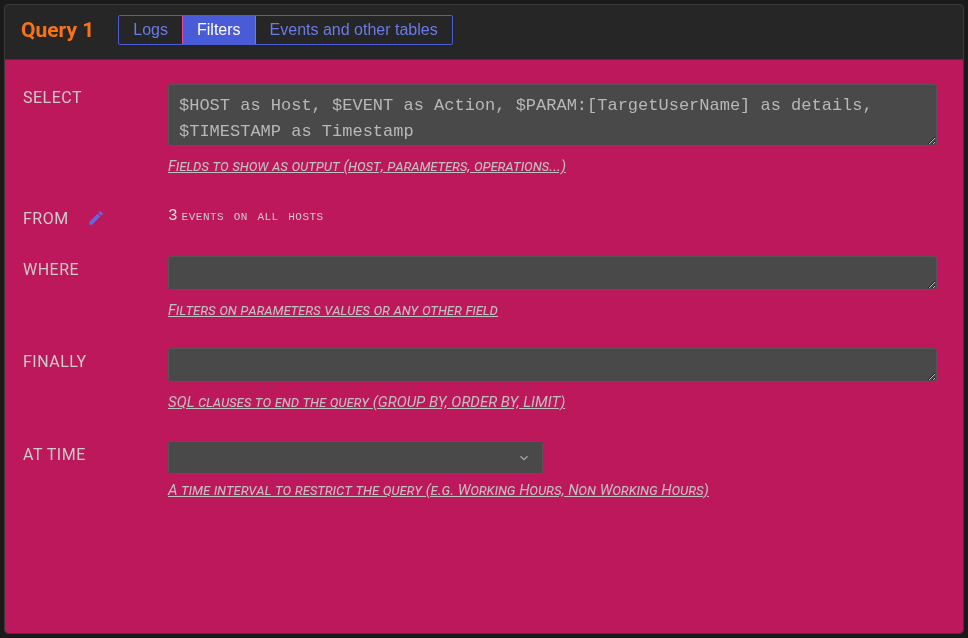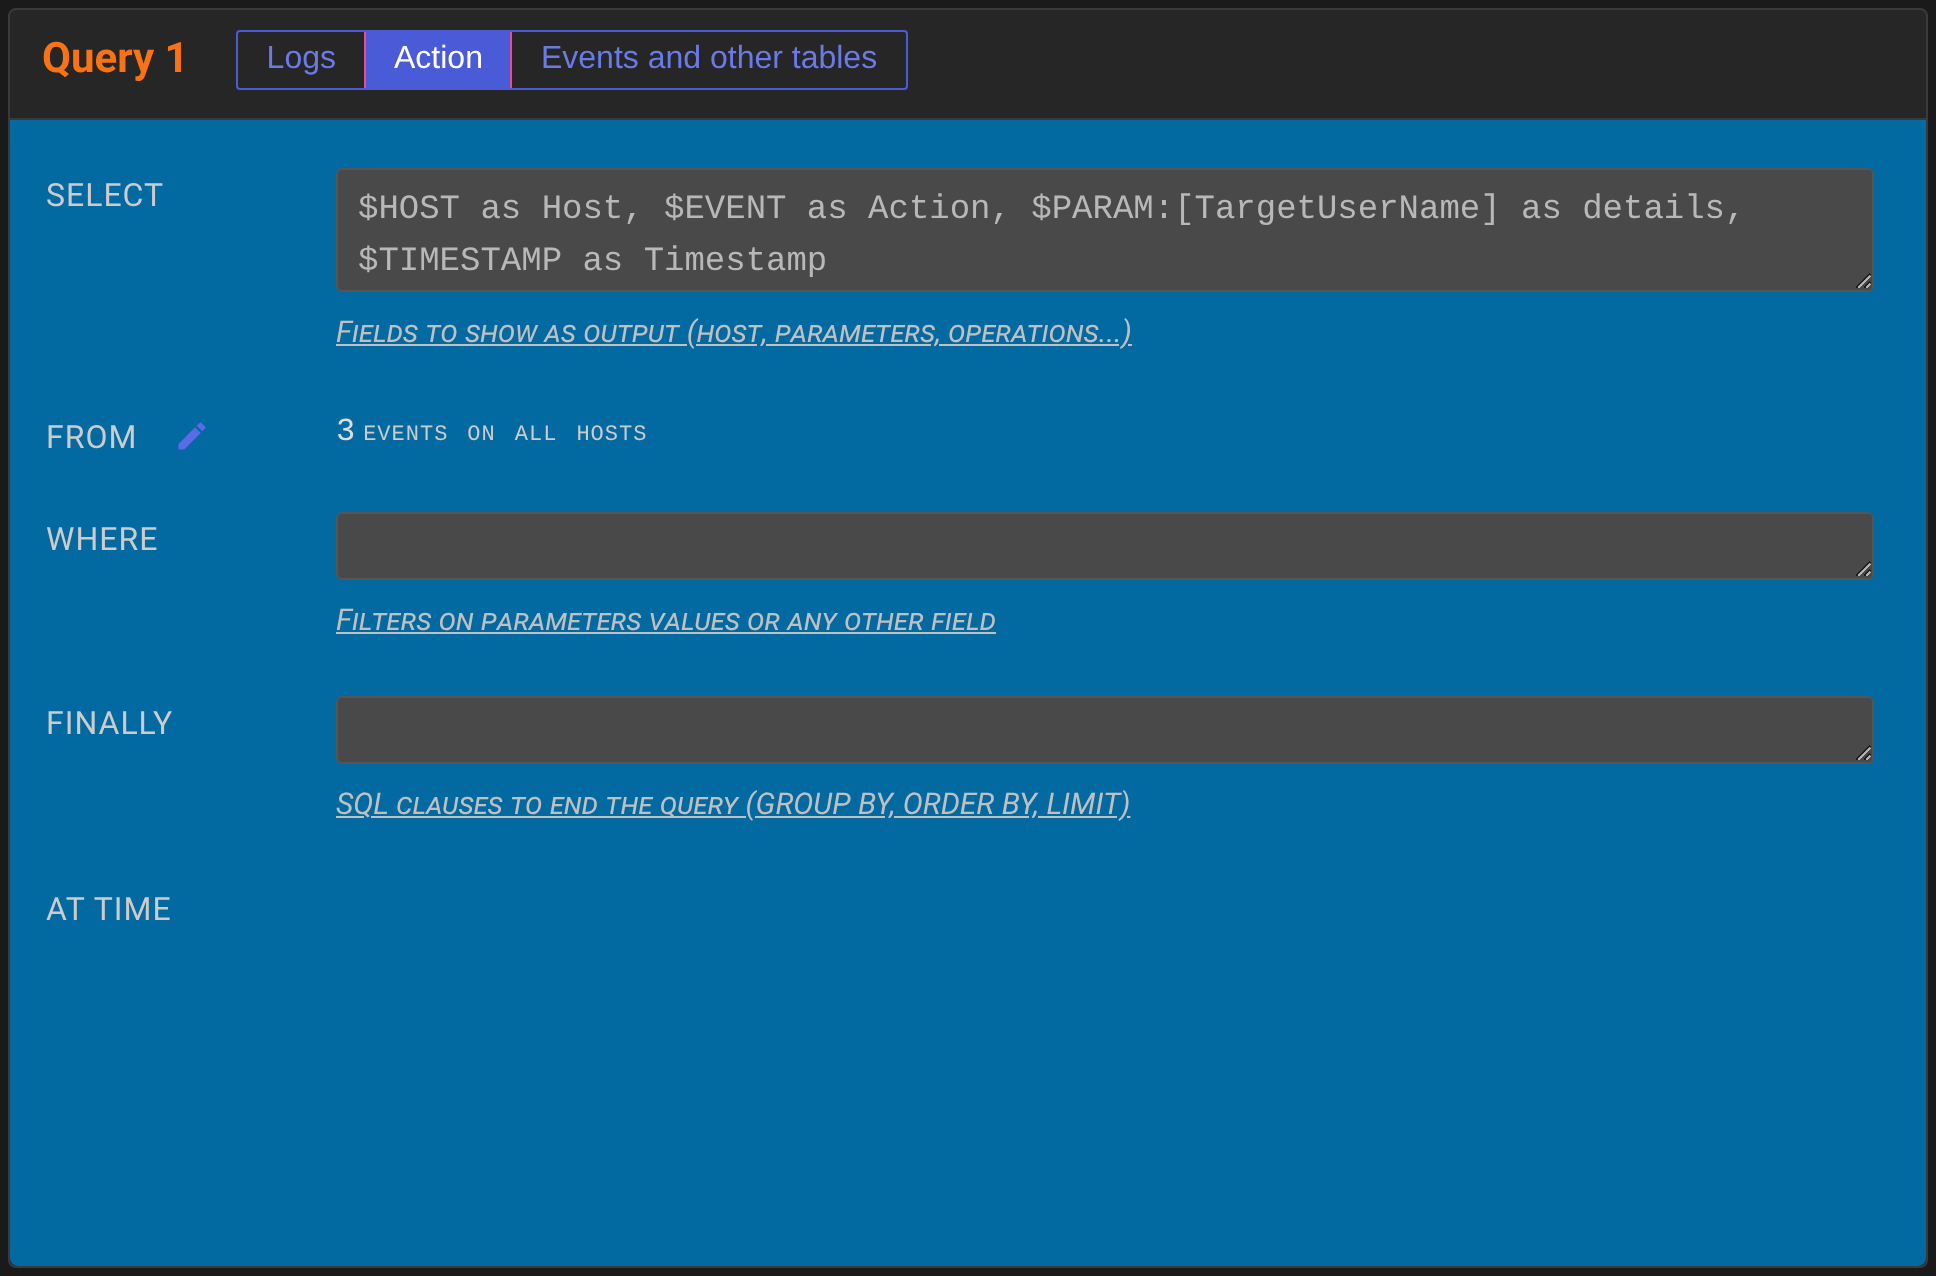--- a/index.html
+++ b/index.html
@@ -49,21 +49,21 @@
       border: none;
     }
     .tab.active {
       background: #4a5bd8;
       color: #fff;
     }
     .tab:not(:last-child) {
       border-right: 1px solid #ec4899;
     }
     .content {
-      background: #0369a1;
+      background: #be185d;
       border-top: 1px solid #3a3a3a;
       border-radius: 0 0 4px 4px;
       padding: 24px 18px;
       height: calc(100% - 54px);
     }
     .row {
       display: flex;
       margin-bottom: 28px;
     }
     .label-col {
@@ -167,21 +167,21 @@
     }
   </style>
 </head>
 <body>
 
 <div class="panel">
   <div class="header">
     <div class="title">Query 1</div>
     <div class="tabs">
       <button class="tab">Logs</button>
-      <button class="tab active">Action</button>
+      <button class="tab active">Filters</button>
       <button class="tab">Events and other tables</button>
     </div>
   </div>
   <div class="content">
 
     <div class="row">
       <div class="label-col">
         <span class="label">SELECT</span>
       </div>
       <div class="field-col">
@@ -222,16 +222,29 @@
       <div class="field-col">
         <textarea class="single-line" style=""></textarea>
         <div class="hint">SQL clauses to end the query (GROUP BY, ORDER BY, LIMIT)</div>
       </div>
     </div>
 
     <div class="row">
       <div class="label-col">
         <span class="label">AT TIME</span>
       </div>
+      <div class="field-col">
+        <div class="select-wrapper">
+          <select>
+            <option></option>
+          </select>
+          <span class="chevron">
+            <svg viewBox="0 0 24 24">
+                <polyline points="6 9 12 15 18 9"></polyline>
+              </svg>
+          </span>
+        </div>
+        <div class="hint">A time interval to restrict the query (e.g. Working Hours, Non Working Hours)</div>
+      </div>
     </div>
 
   </div>
 </div>
 
 </body></html>

